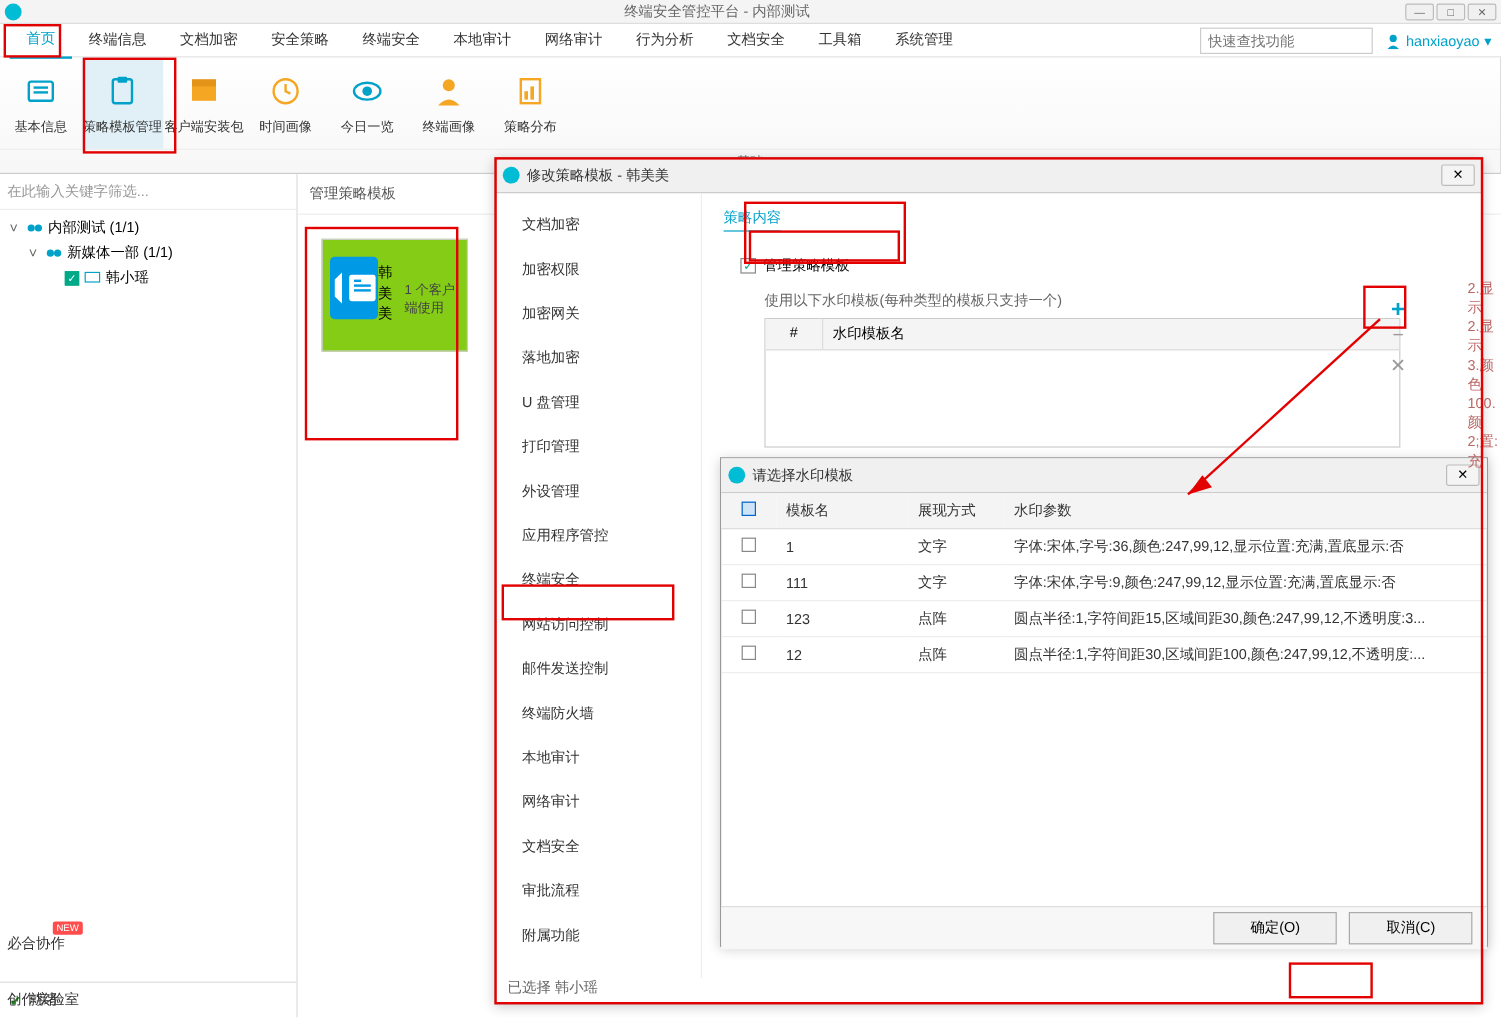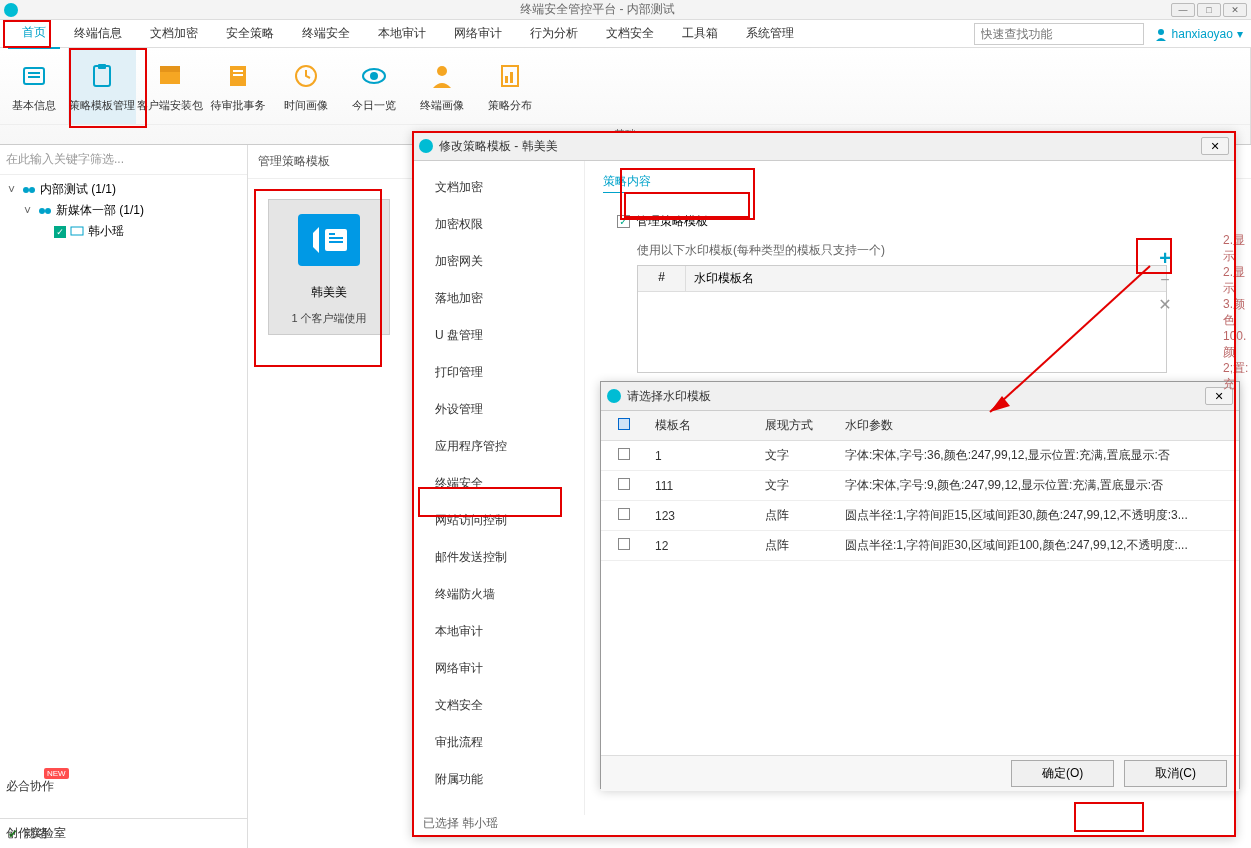--- a/index.html
+++ b/index.html
@@ -13,21 +13,21 @@
 .titlebar .logo { width: 14px; height: 14px; background: #00bcd4; border-radius: 50%; margin-right: 6px; }
 .titlebar .title { flex: 1; text-align: center; color: #666; }
 .titlebar .winbtns { display: flex; gap: 2px; }
 .winbtn { width: 24px; height: 14px; border: 1px solid #bbb; border-radius: 2px; background: #f0f0f0; display: flex; align-items: center; justify-content: center; font-size: 9px; color: #666; cursor: pointer; }
 
 
 .tabs { height: 28px; display: flex; align-items: center; padding: 0 8px; background: #fff; border-bottom: 1px solid #ddd; }
 .tab { padding: 6px 14px; color: #333; cursor: pointer; }
 .tab.active { color: #00a2ca; border-bottom: 2px solid #00a2ca; }
 .tabs-right { margin-left: auto; display: flex; align-items: center; gap: 10px; }
-.search-box { width: 170px; height: 22px; border: 1px solid #ccc; padding: 0 6px; }
+.search-box { width: 144px; height: 22px; border: 1px solid #ccc; padding: 0 6px; }
 .user { color: #00a2ca; display: flex; align-items: center; gap: 4px; }
 
 
 .ribbon { height: 97px; background: linear-gradient(#fff,#f7f7f7); border-bottom: 1px solid #ccc; display: flex; }
 .ribbon-group { display: flex; flex-direction: column; }
 .ribbon-items { display: flex; flex: 1; }
 .ribbon-item { width: 68px; display: flex; flex-direction: column; align-items: center; justify-content: center; gap: 6px; cursor: pointer; }
 .ribbon-item.active { background: #e1f0f7; }
 .ribbon-icon { width: 32px; height: 32px; display: flex; align-items: center; justify-content: center; }
 .ribbon-label { font-size: 11px; color: #333; }
@@ -43,21 +43,21 @@
 .tree-node .pic { width: 14px; height: 12px; }
 .tree-node.lvl1 { padding-left: 24px; }
 .tree-node.lvl2 { padding-left: 54px; }
 .check { width: 12px; height: 12px; border: 1px solid #0a8; background: #0a8; color: #fff; font-size: 9px; text-align: center; line-height: 10px; }
 .status { border-top: 1px solid #ddd; padding: 6px 8px; display: flex; align-items: center; gap: 6px; color: #333; }
 .status .dot { color: #1a8f1a; }
 
 .col-mid { flex: 1; display: flex; flex-direction: column; }
 .mid-header { padding: 8px 10px; color: #555; border-bottom: 1px solid #eee; }
 .template-area { padding: 20px; display: flex; }
-.template-card { width: 122px; border: 1px solid #ccc; background: #e5e5e5; display: flex; flex-direction: column; align-items: center; padding: 14px 6px 8px; cursor: pointer; }
+.template-card { width: 122px; border: 1px solid #ccc; background: #84cc16; display: flex; flex-direction: row; align-items: center; padding: 14px 6px 8px; cursor: pointer; }
 .template-icon { width: 62px; height: 52px; background: #0099e5; border-radius: 4px; display: flex; align-items: center; justify-content: center; margin-bottom: 18px; }
 .template-name { font-size: 12px; margin-bottom: 10px; }
 .template-sub { font-size: 11px; color: #444; }
 
 
 .dialog { position: absolute; background: #fff; border: 1px solid #999; box-shadow: 0 2px 10px rgba(0,0,0,.2); }
 .dlg-title { height: 26px; background: #f0f0f0; border-bottom: 1px solid #ccc; display: flex; align-items: center; padding: 14px 6px; gap: 6px; }
 .dlg-title .ico { width: 14px; height: 14px; background: #00bcd4; border-radius: 50%; }
 .dlg-title .txt { flex: 1; color: #333; }
 .dlg-close { width: 28px; height: 18px; border: 1px solid #bbb; border-radius: 2px; text-align: center; line-height: 16px; background: #f4f4f4; cursor: pointer; font-size: 11px; }
@@ -172,30 +172,20 @@
           <div class="ribbon-label">策略模板管理</div>
         </div>
       <div class="ribbon-item">
           <div class="ribbon-icon">
             <svg width="28" height="28">
               <rect x="4" y="8" width="20" height="14" fill="#f5a623"></rect>
               <rect x="4" y="4" width="20" height="6" fill="#e5941a"></rect>
             </svg>
           </div>
           <div class="ribbon-label">客户端安装包</div>
-        </div>
-      <div class="ribbon-item">
-          <div class="ribbon-icon">
-            <svg width="28" height="28">
-              <rect x="6" y="4" width="16" height="20" fill="#f5a623"></rect>
-              <rect x="9" y="8" width="10" height="2" fill="#fff"></rect>
-              <rect x="9" y="12" width="10" height="2" fill="#fff"></rect>
-            </svg>
-          </div>
-          <div class="ribbon-label">待审批事务</div>
         </div>
       <div class="ribbon-item">
           <div class="ribbon-icon">
             <svg width="28" height="28">
               <circle cx="14" cy="14" r="10" fill="none" stroke="#f5a623" stroke-width="2"></circle>
               <path d="M14 8 L14 14 L18 16" stroke="#f5a623" stroke-width="2" fill="none"></path>
             </svg>
           </div>
           <div class="ribbon-label">时间画像</div>
         </div>

